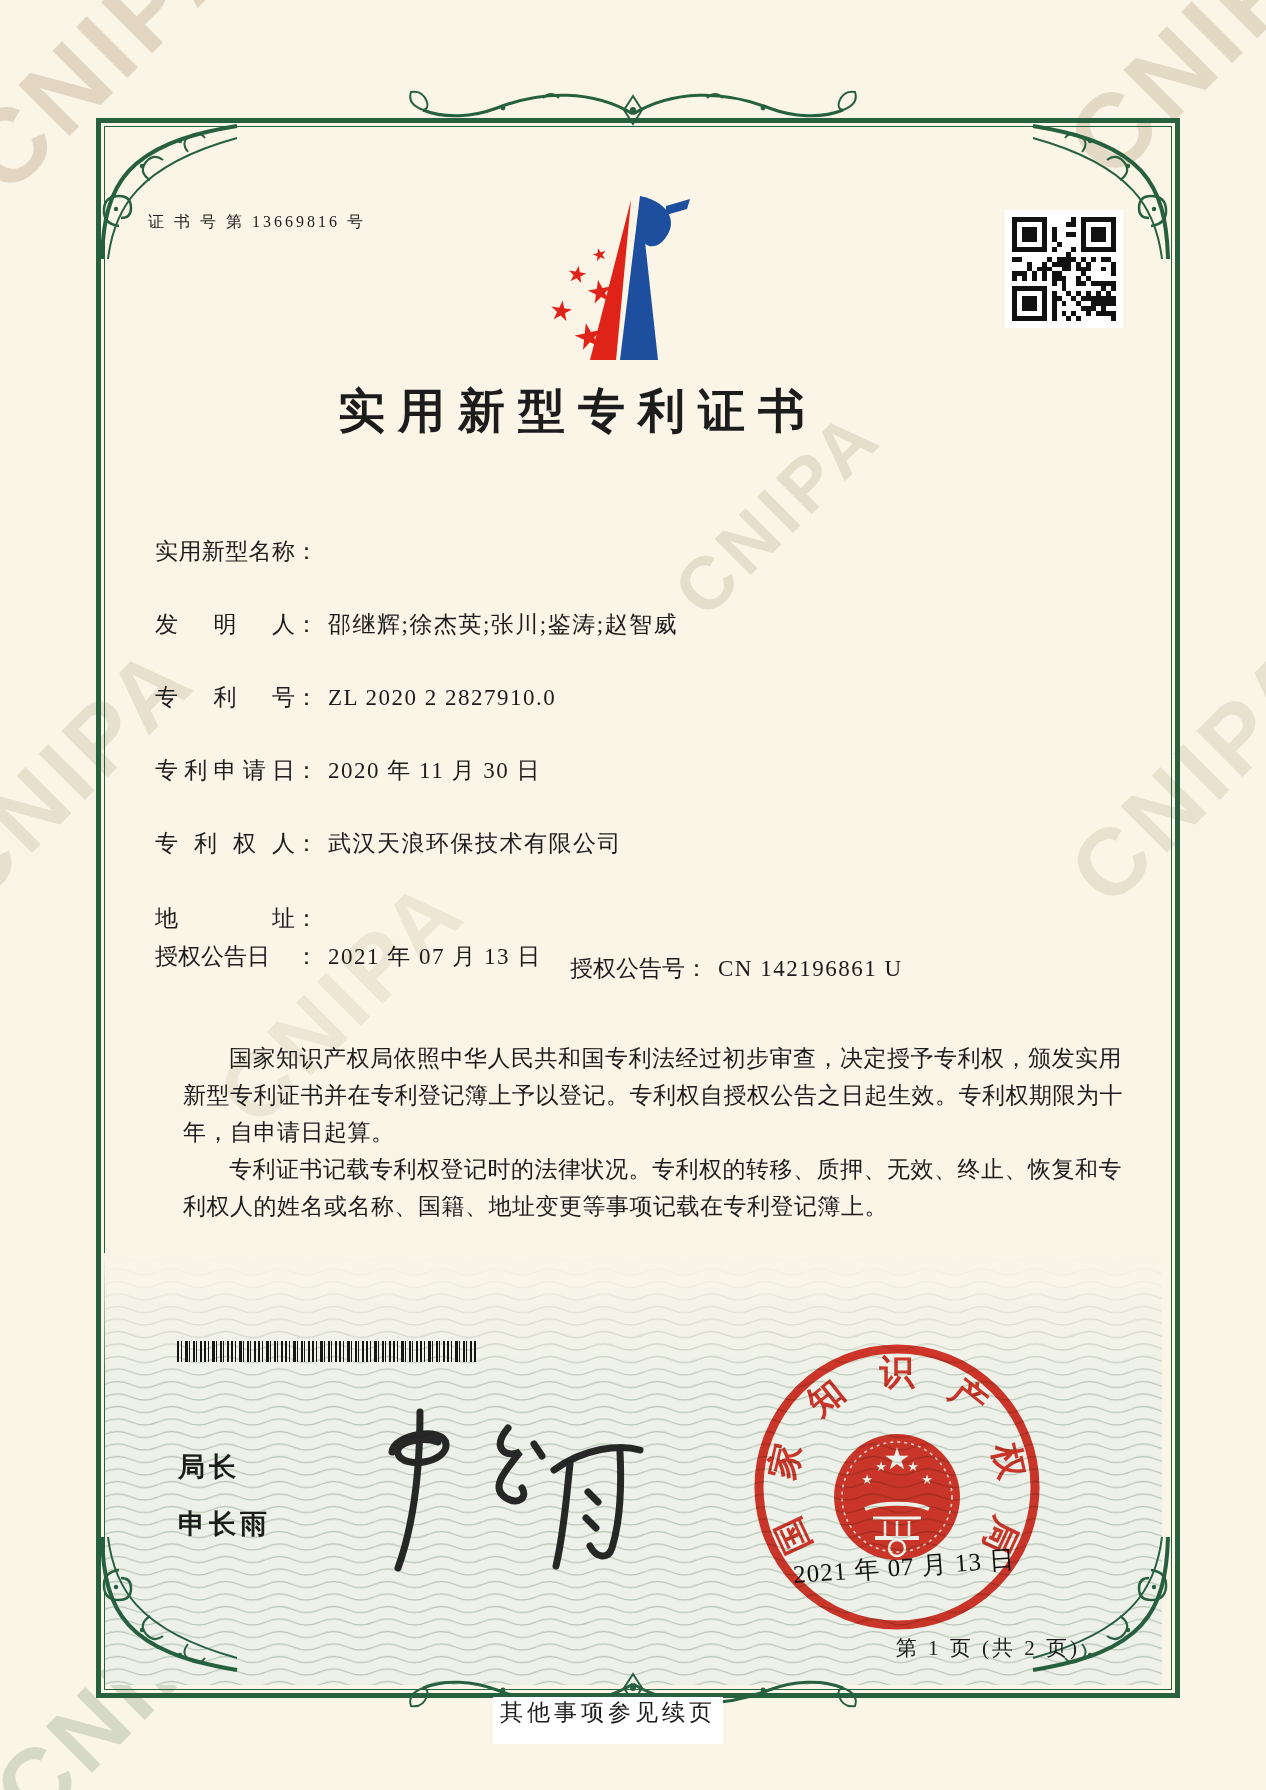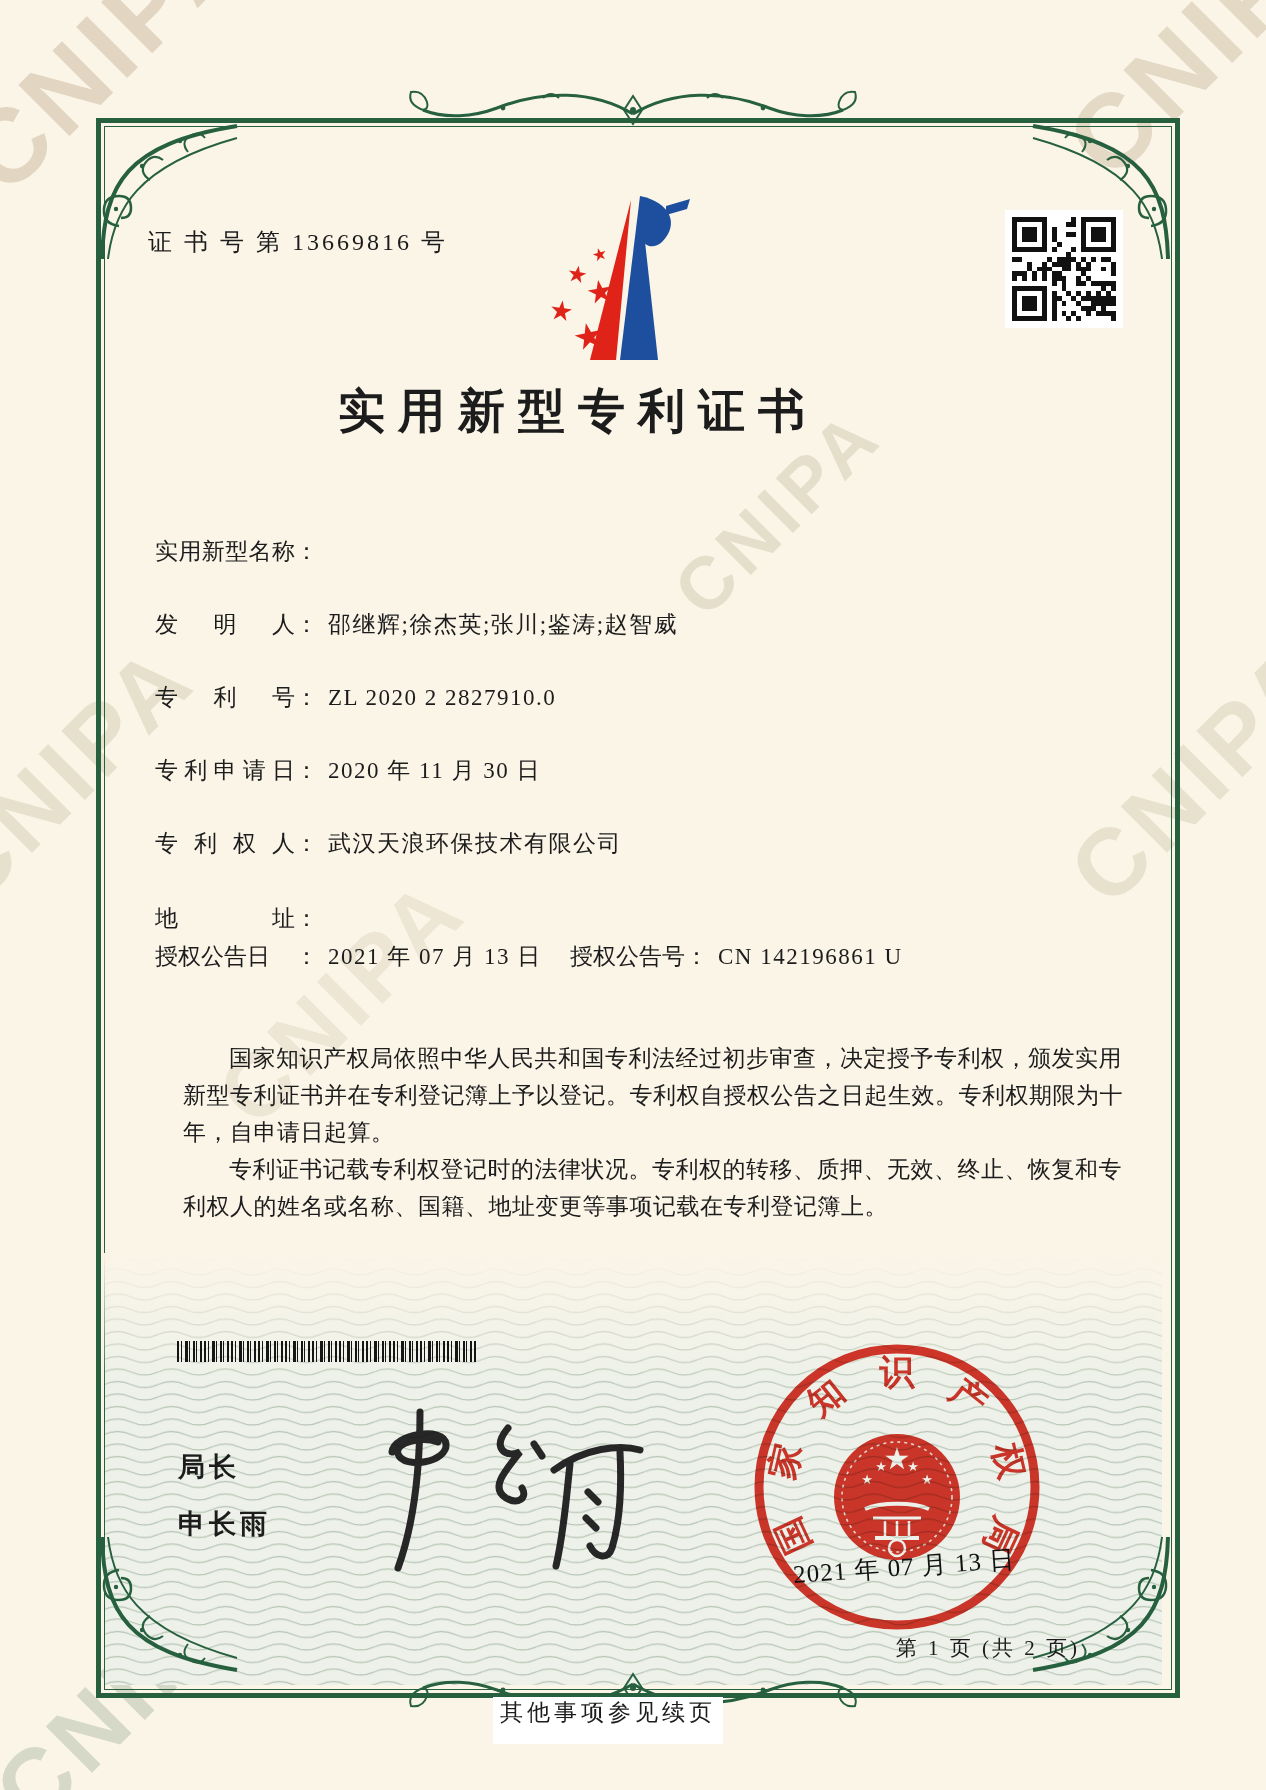--- a/index.html
+++ b/index.html
@@ -25,35 +25,35 @@
   .frame-inner{position:absolute;inset:3px;border:1.5px solid #27603f;}
   .corner{position:absolute;z-index:3;}
   .corner.tl{left:92px;top:114px;}
   .corner.tr{left:1028px;top:114px;transform:scaleX(-1);}
   .corner.bl{left:92px;top:1532px;transform:scaleY(-1);}
   .corner.br{left:1028px;top:1532px;transform:scale(-1,-1);}
   .ctr-orn{position:absolute;left:393px;z-index:3;}
   .ctr-orn.top{top:84px;}
   .ctr-orn.bottom{top:1656px;transform:rotate(180deg);}
   
-  .cert-no{position:absolute;left:148px;top:226px;font-size:24px;letter-spacing:3px;z-index:4;text-align:center;}
+  .cert-no{position:absolute;left:148px;top:212px;font-size:16px;letter-spacing:3px;z-index:4;text-align:center;}
   .logo{position:absolute;left:462px;top:178px;z-index:4;}
   .qr-box{position:absolute;left:1005px;top:210px;width:118px;height:118px;background:#fff;z-index:4;
           display:flex;align-items:center;justify-content:center;}
   .title{position:absolute;left:133px;top:380px;width:890px;text-align:center;
          font-size:47px;font-weight:900;letter-spacing:13px;z-index:4;}
   
   .fields{position:absolute;left:155px;top:537px;width:960px;z-index:4;font-size:23px;}
   .f-row{display:flex;align-items:flex-end;line-height:30px;margin-bottom:43px;position:relative;}
   .f-label{display:inline-block;width:140px;text-align:justify;text-align-last:justify;flex:none;}
   .f-colon{flex:none;}
   .f-value{margin-left:10px;letter-spacing:1.5px;}
   .f-row.address{line-height:33px;margin-bottom:7px;}
   .f-row.address .f-value{width:580px;}
-  .grant2{position:absolute;left:415px;top:0;display:flex;}
+  .grant2{position:absolute;left:415px;top:12px;display:flex;}
   
   .paras{position:absolute;left:155px;top:1040px;width:958px;z-index:4;margin-left:28px;}
   .paras p{margin:0;text-indent:2em;font-size:23px;line-height:37px;letter-spacing:.5px;}
   
   .waves-wrap{position:absolute;left:104px;top:1253px;width:1058px;height:432px;z-index:2;}
   .waves-fade{position:absolute;left:104px;top:1253px;width:1058px;height:135px;z-index:3;
               background:linear-gradient(180deg,#fbf5e8 0%,rgba(251,245,232,0) 100%);}
   .barcode{position:absolute;left:177px;top:1341px;width:300px;height:21px;z-index:5;
     background:repeating-linear-gradient(90deg,
       #151515 0 2px,rgba(0,0,0,0) 2px 4px,

